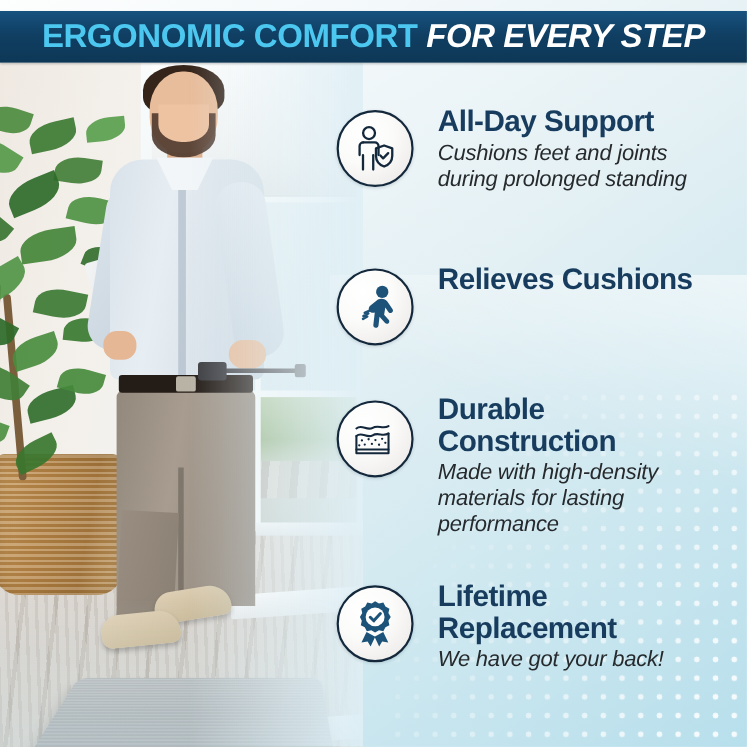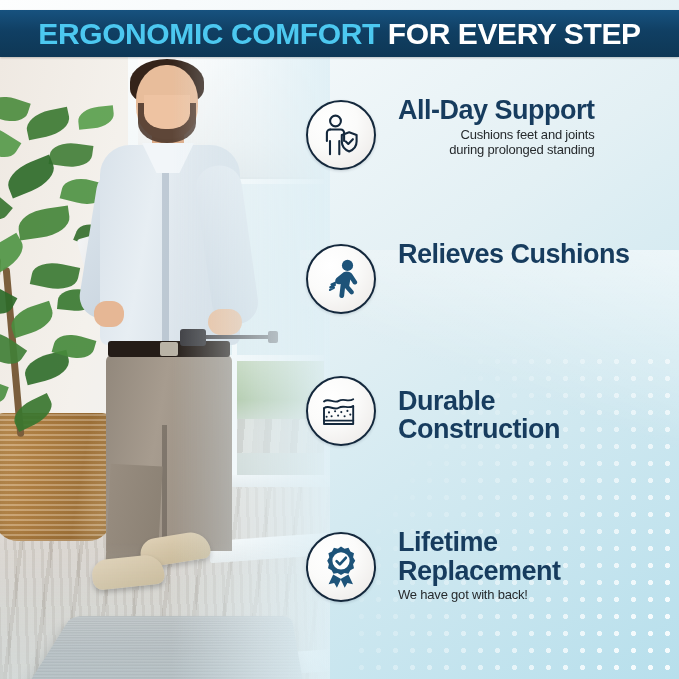--- a/index.html
+++ b/index.html
@@ -131,42 +131,42 @@
   
   .hdr{
     position:absolute;left:0;top:10px;width:679px;height:47px;
     background:linear-gradient(180deg,#17527f 0%,#103f63 45%,#0e3755 100%);
     display:flex;align-items:center;justify-content:center;
     box-shadow:0 1px 2px rgba(0,0,0,.22);
   }
   .hdr-txt{font-size:30px;font-weight:700;letter-spacing:-.4px;white-space:nowrap;
     font-family:"Liberation Sans","DejaVu Sans",sans-serif;}
   .hdr-a{color:#4cc8f0;}
-  .hdr-b{color:#ffffff;}
+  .hdr-b{color:#ffffff;font-style:italic;}
 
   
   .features{position:absolute;left:298px;top:62px;width:381px;height:612px;}
   .feat{position:absolute;display:flex;align-items:flex-start;}
-  .f1{top:34px;text-align:right;}
+  .f1{top:34px;}
   .f2{top:178px;}
-  .f3{top:310px;align-items:flex-end;}
+  .f3{top:298px;}
   .f4{top:466px;}
 
   .ic-wrap{width:66px;height:66px;flex:0 0 66px;margin-left:8px;margin-top:4px;
     border-radius:50%;
     background:radial-gradient(circle at 34% 30%, #ffffff 0%, #fbfbfa 42%, #f0eeec 78%, #e8e6e3 100%);
     border:2.4px solid #14283c;
     display:flex;align-items:center;justify-content:center;
     box-shadow:0 1px 3px rgba(20,40,60,.18);}
   .ic-wrap svg{display:block;}
 
   .f-txt{margin-left:22px;padding-top:0;}
   .f-title{color:#173c5e;font-size:27px;font-weight:700;line-height:1.06;letter-spacing:-.5px;
     white-space:pre-line;margin:0 0 2px 0;}
-  .f-desc{color:#262a2d;font-size:13px;line-height:1.2;letter-spacing:-.2px;white-space:pre-line;margin:0;}
+  .f-desc{color:#262a2d;font-size:20px;line-height:1.2;letter-spacing:-.2px;white-space:pre-line;margin:0;font-style:italic;}
 
   .f3 .f-txt{margin-top:-2px;}
 </style>
 </head>
 <body>
 
 <div class="canvas">
 
   <div class="photo">
     <div class="ph-wall"></div>
@@ -310,34 +310,37 @@
               <circle cx="18.1" cy="23.6" r="1.05"></circle>
             <circle cx="24.6" cy="24.3" r="1.05"></circle>
               <circle cx="30.3" cy="22.6" r="1.05"></circle>
             <circle cx="6.6" cy="24.8" r="1.05"></circle>
           </g>
         </svg>
       </div>
       <div class="f-txt">
         <p class="f-title">Durable
 Construction</p>
+        <p class="f-desc">Made with high-density
+materials for lasting
+performance</p>
       </div>
     </div>
 
     <div class="feat f4">
       <div class="ic-wrap">
         <svg width="42" height="44" viewBox="0 0 42 44" fill="#1d5379" stroke="none">
           <path d="M13.2 29.6l-4.6 9.6 5.6-1.1 2.7 4.6 4.2-8.8z"></path>
           <path d="M28.4 29.6l4.6 9.6-5.6-1.1-2.7 4.6-4.2-8.8z"></path>
           <path d="M21 1.6l3.5 2.1 4-.9 1.9 3.6 3.6 1.9-.9 4 2.1 3.5-2.1 3.5.9 4-3.6 1.9-1.9 3.6-4-.9-3.5 2.1-3.5-2.1-4 .9-1.9-3.6-3.6-1.9.9-4L7.2 15.8l2.1-3.5-.9-4 3.6-1.9 1.9-3.6 4 .9z"></path>
           <circle cx="21" cy="15.8" r="8.6" fill="#ffffff"></circle>
           <path d="M16.6 16.1l3.2 3.3 6-6.6" stroke="#1d5379" stroke-width="2.7" fill="none" stroke-linecap="round" stroke-linejoin="round"></path>
         </svg>
       </div>
       <div class="f-txt">
         <p class="f-title">Lifetime
 Replacement</p>
-        <p class="f-desc">We have got with back!</p>
+        <p class="f-desc">We have got your back!</p>
       </div>
     </div>
 
   </div>
 </div>
 
 </body></html>

